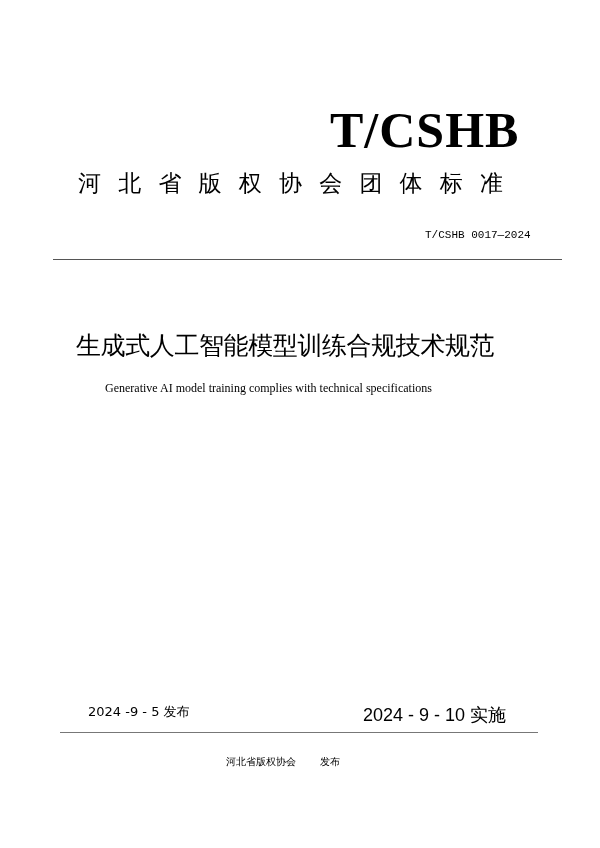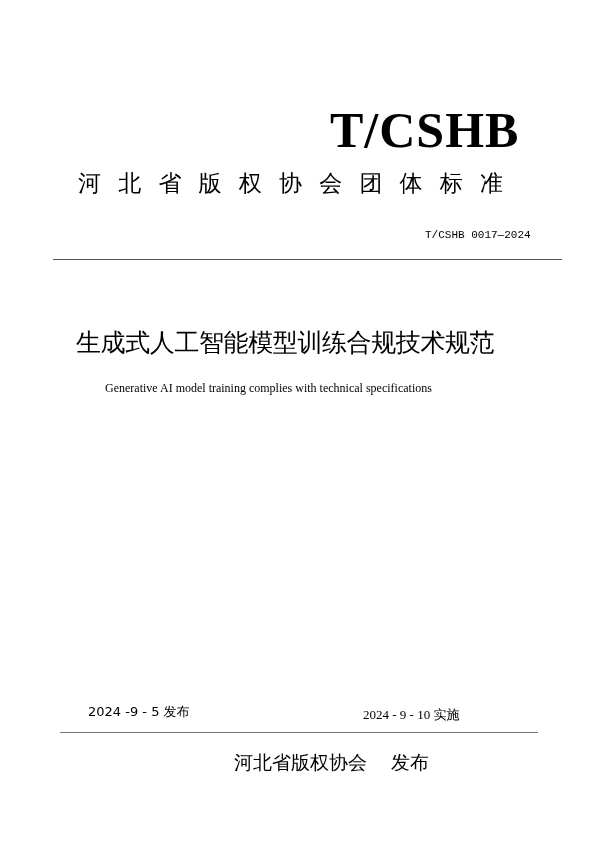--- a/index.html
+++ b/index.html
@@ -2,26 +2,26 @@
 <html><head>
 <meta charset="utf-8">
 <style>
   html, body { margin:0; padding:0; background:#ffffff; }
   body { width:600px; height:848px; position:relative; overflow:hidden; color:#000; }
   .abs { position:absolute; white-space:nowrap; }
   .code-big { left:330px; top:100px; font-family:"Liberation Serif","DejaVu Serif",serif; font-weight:bold; font-size:50px; line-height:60px; letter-spacing:1px; }
   .org-std { left:78px; top:167px; font-family:Liberation Serif, serif; font-size:23px; line-height:34px; letter-spacing:17.2px; }
   .std-no { left:425px; top:226px; font-family:"Liberation Mono","DejaVu Sans Mono",monospace; font-size:11px; line-height:18px; }
   .rule-top { left:53px; top:259px; width:509px; height:0; border-top:1.5px solid #555; }
-  .title-cn { left:76px; top:327px; font-family:Liberation Mono, monospace; font-size:25px; line-height:36px; letter-spacing:-0.4px; }
+  .title-cn { left:76px; top:327px; font-family:Liberation Sans, sans-serif; font-size:25px; line-height:36px; letter-spacing:-0.4px; }
   .title-en { left:105px; top:379px; font-family:"Liberation Serif","DejaVu Serif",serif; font-size:12px; line-height:18px; }
   .issue-date { left:88px; top:703px; font-family:"DejaVu Sans",sans-serif; font-size:13px; line-height:18px; }
-  .impl-date { left:363px; top:706px; font-family:Liberation Serif, serif; font-size:13px; line-height:18px; }
+  .impl-date { left:363px; top:706px; font-family:Liberation Sans, sans-serif; font-size:18px; line-height:18px; }
   .rule-bottom { left:60px; top:732px; width:478px; height:0; border-top:1.5px solid #777; }
-  .publisher { left:226px; top:752px; font-family:"DejaVu Sans",sans-serif; font-size:19px; line-height:20px;margin-left:8px; }
+  .publisher { left:226px; top:752px; font-family:"DejaVu Sans",sans-serif; font-size:10px; line-height:20px; }
   .publisher .gap { display:inline-block; width:24px; }
 </style>
 </head>
 <body>
 
 <div class="abs code-big">T/CSHB</div>
 <div class="abs org-std">河北省版权协会团体标准</div>
 <div class="abs std-no">T/CSHB 0017—2024</div>
 <div class="abs rule-top"></div>
 

